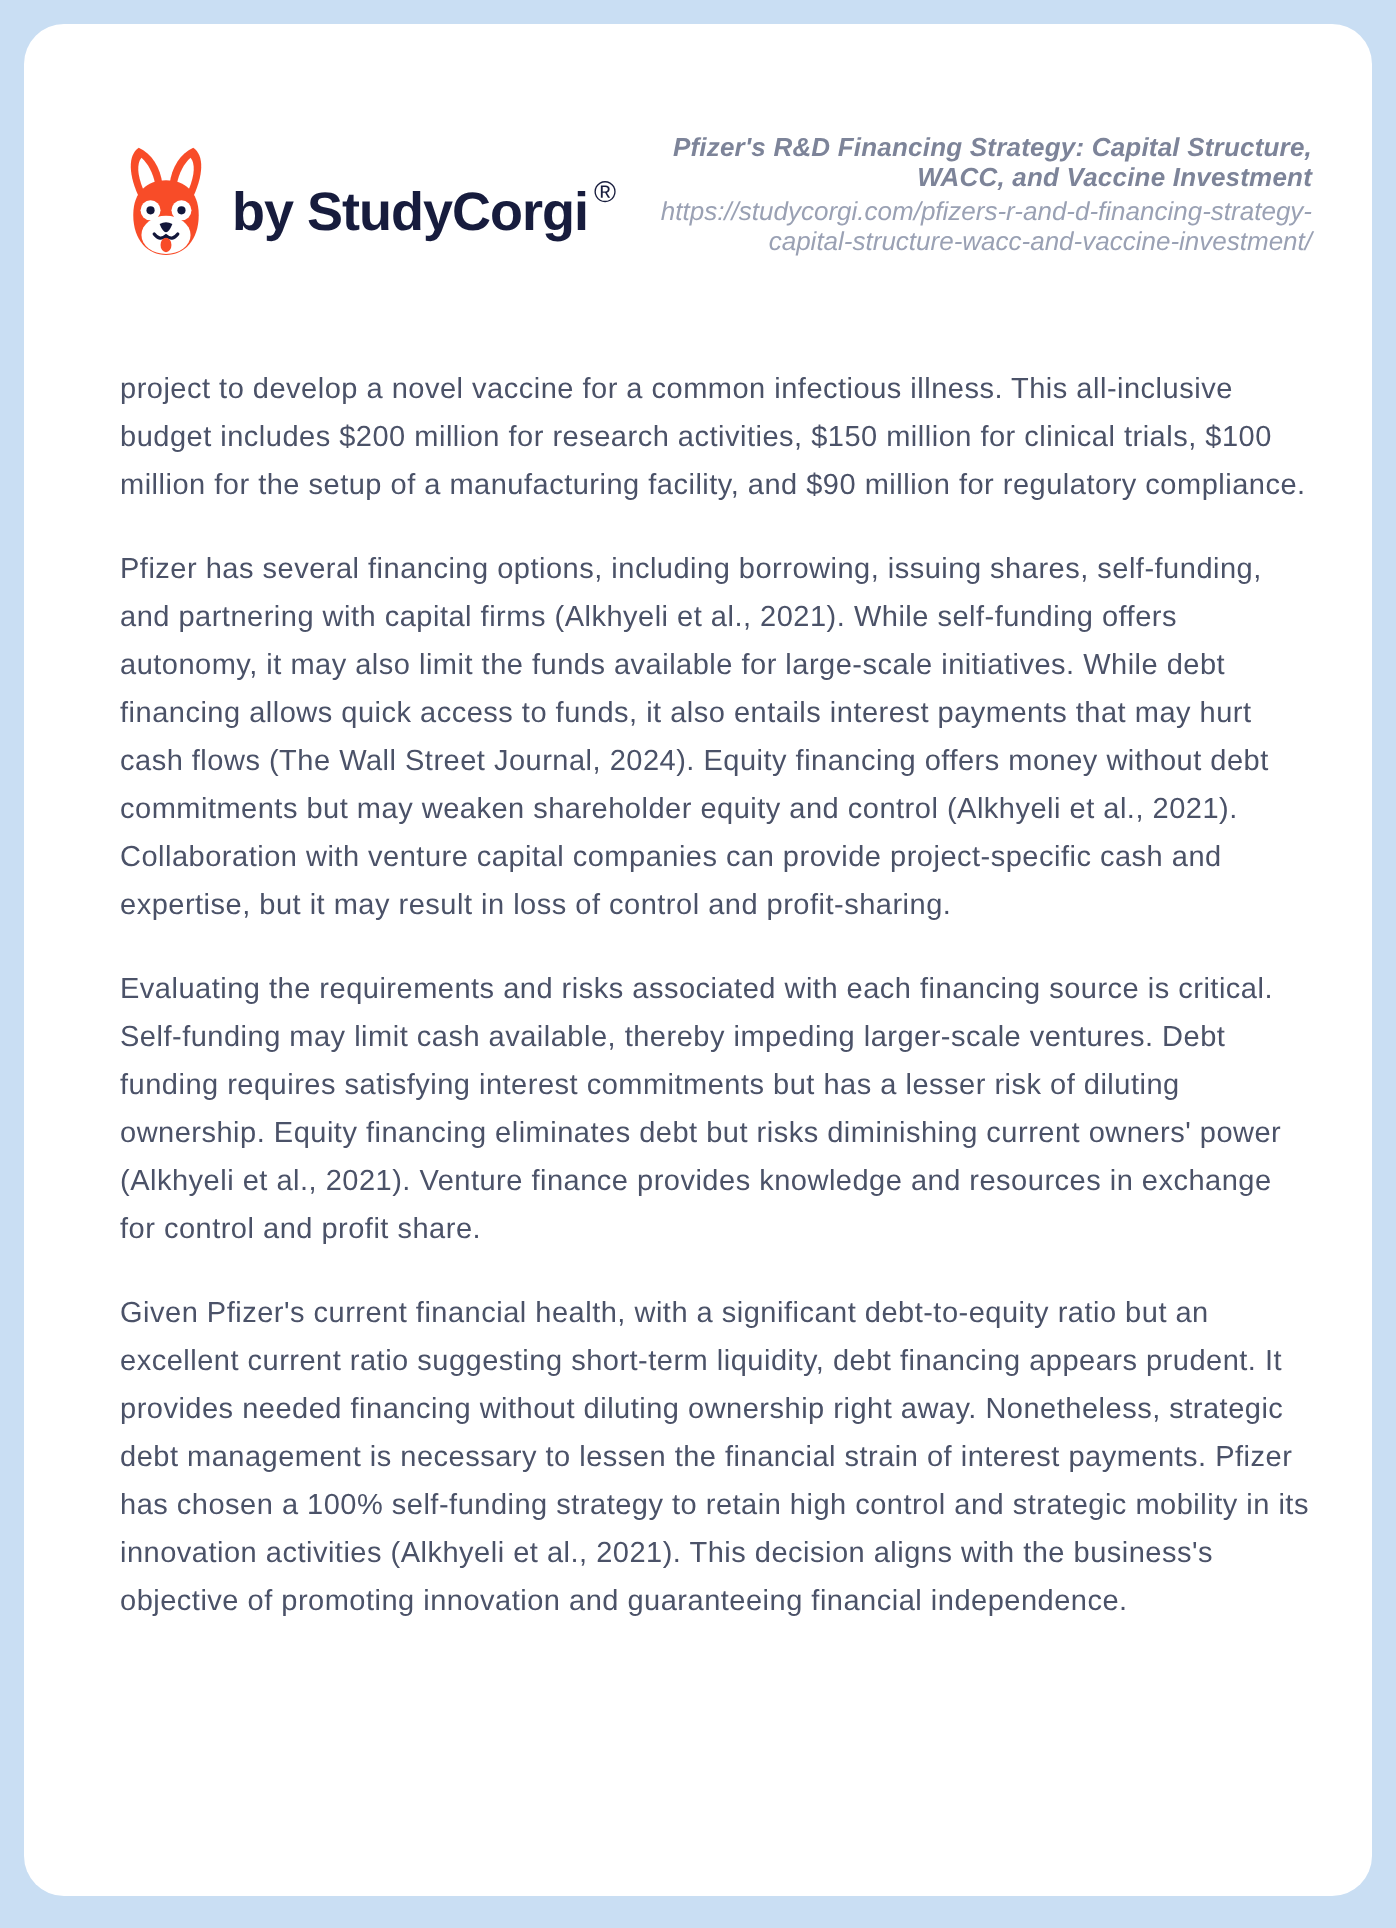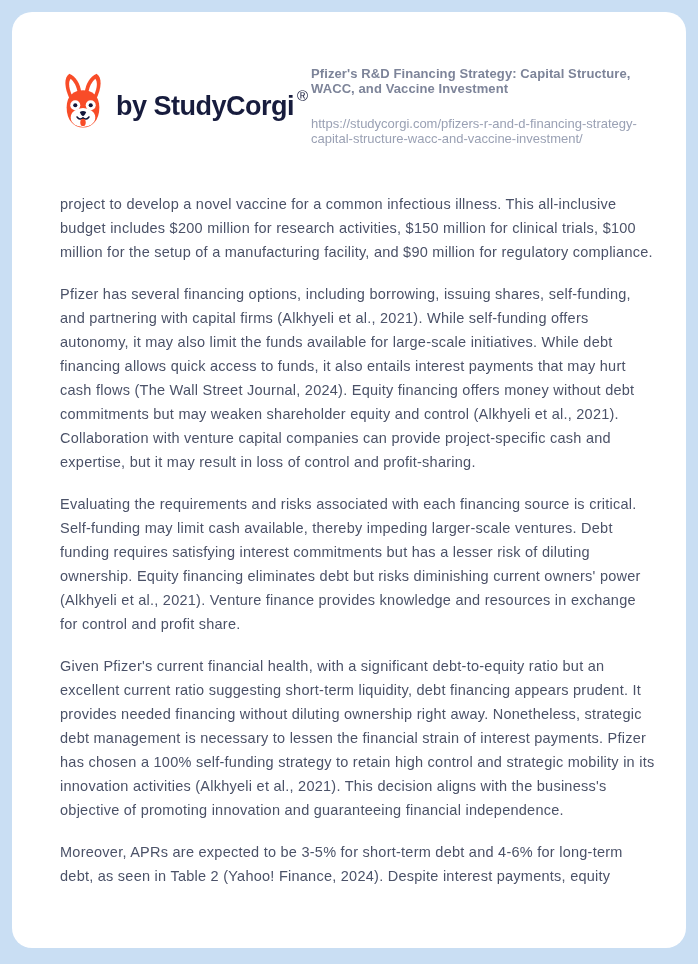--- a/index.html
+++ b/index.html
@@ -47,34 +47,35 @@
     white-space:nowrap;
   }
   .reg-mark{
     font-size:15px;
     font-weight:normal;
     color:var(--navy);
     vertical-align:14px;
     margin-left:3px;
   }
   .title-block{
-    text-align:left;
+    text-align:right;
     max-width:345px;
     padding-top:4px;
+    font-style:italic;
   }
   .doc-title{
     font-size:13px;
     line-height:15px;
     font-weight:bold;
     color:var(--title-gray);
     letter-spacing:0.1px;
   }
   .doc-url{
     display:block;
-    margin-top:20px;
+    margin-top:2px;
     font-size:13px;
     line-height:15px;
     color:var(--url-gray);
     text-decoration:none;
     overflow-wrap:break-word;
     word-break:break-word;
     cursor:pointer;
   }
   .article{
     margin-top:46px;
@@ -121,16 +122,15 @@
       <a class="doc-url">https://studycorgi.com/pfizers-r-and-d-financing-strategy-capital-structure-wacc-and-vaccine-investment/</a>
     </div>
 
   </div>
 
   <div class="article">
     <p>project to develop a novel vaccine for a common infectious illness. This all-inclusive budget includes $200 million for research activities, $150 million for clinical trials, $100 million for the setup of a manufacturing facility, and $90 million for regulatory compliance.</p>
     <p>Pfizer has several financing options, including borrowing, issuing shares, self-funding, and partnering with capital firms (Alkhyeli et al., 2021). While self-funding offers autonomy, it may also limit the funds available for large-scale initiatives. While debt financing allows quick access to funds, it also entails interest payments that may hurt cash flows (The Wall Street Journal, 2024). Equity financing offers money without debt commitments but may weaken shareholder equity and control (Alkhyeli et al., 2021). Collaboration with venture capital companies can provide project-specific cash and expertise, but it may result in loss of control and profit-sharing.</p>
     <p>Evaluating the requirements and risks associated with each financing source is critical. Self-funding may limit cash available, thereby impeding larger-scale ventures. Debt funding requires satisfying interest commitments but has a lesser risk of diluting ownership. Equity financing eliminates debt but risks diminishing current owners' power (Alkhyeli et al., 2021). Venture finance provides knowledge and resources in exchange for control and profit share.</p>
     <p>Given Pfizer's current financial health, with a significant debt-to-equity ratio but an excellent current ratio suggesting short-term liquidity, debt financing appears prudent. It provides needed financing without diluting ownership right away. Nonetheless, strategic debt management is necessary to lessen the financial strain of interest payments. Pfizer has chosen a 100% self-funding strategy to retain high control and strategic mobility in its innovation activities (Alkhyeli et al., 2021). This decision aligns with the business's objective of promoting innovation and guaranteeing financial independence.</p>
-    <p>Moreover, APRs are expected to be 3-5% for short-term debt and 4-6% for long-term debt, as seen in Table 2 (Yahoo! Finance, 2024). Despite interest payments, equity</p>
   </div>
 
 </div>
 
 </body></html>

